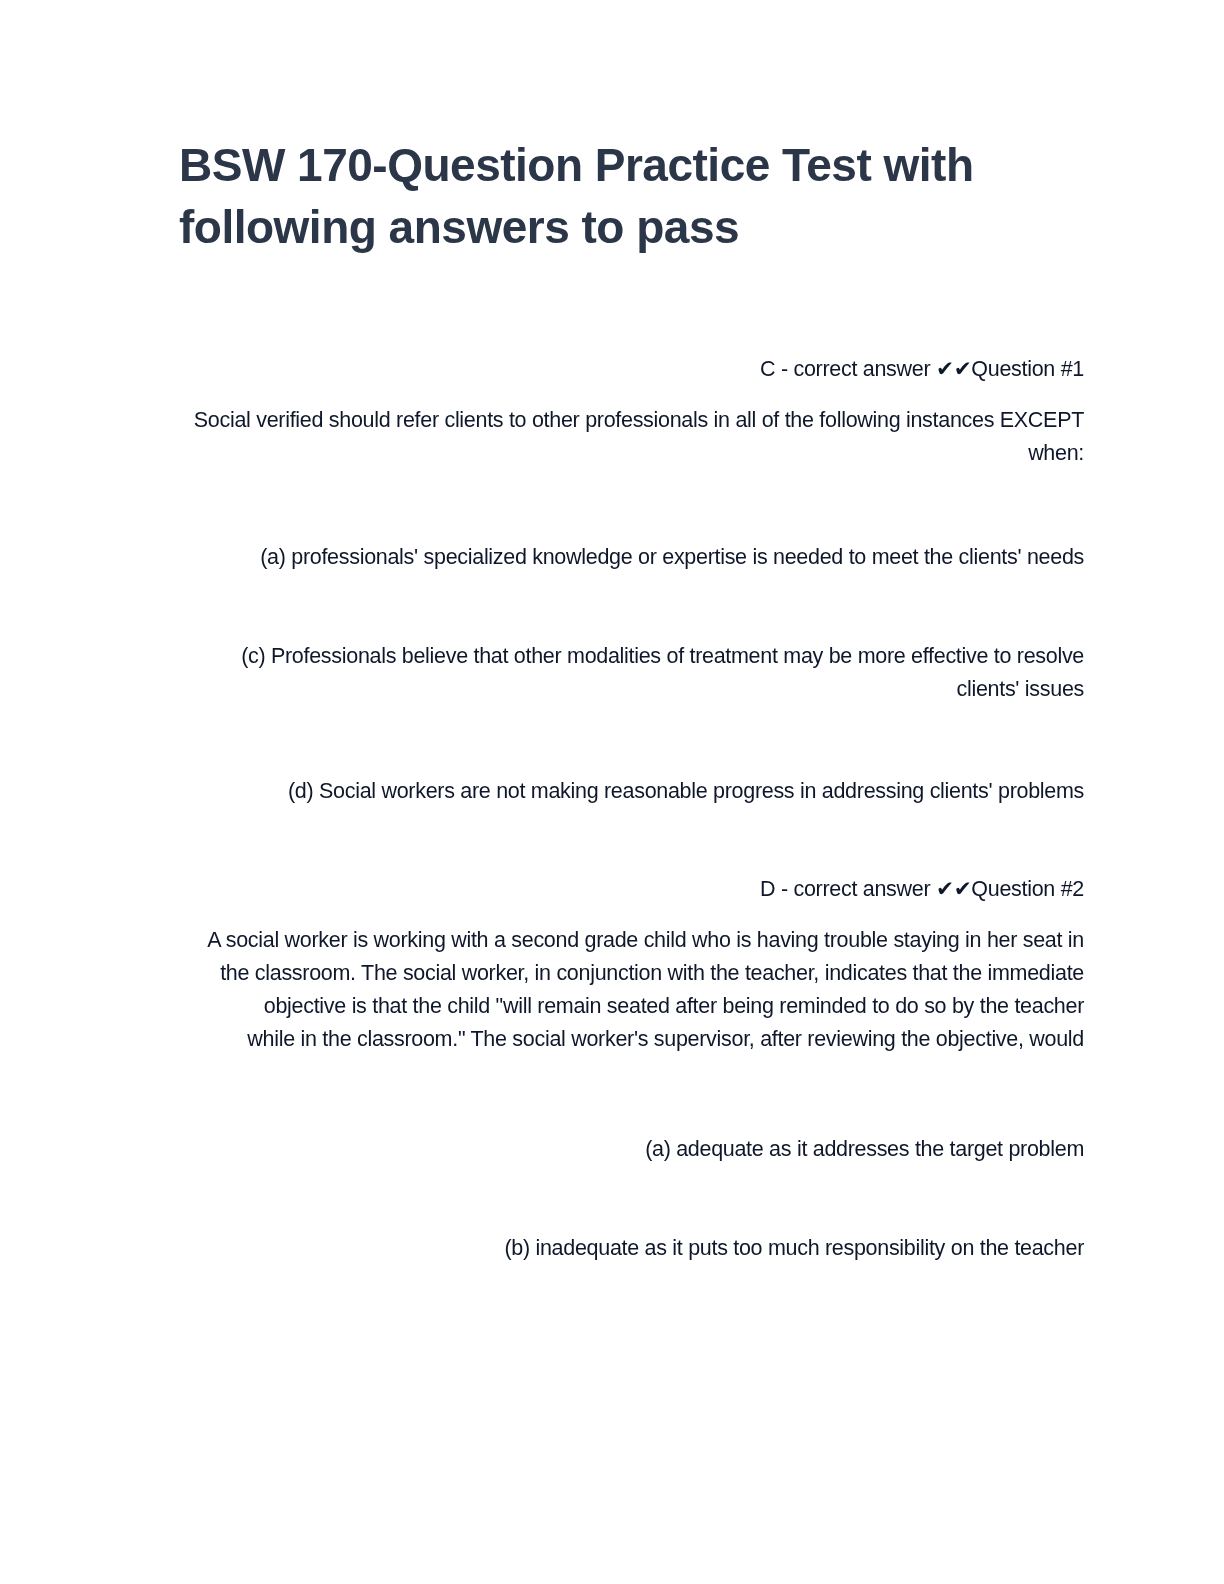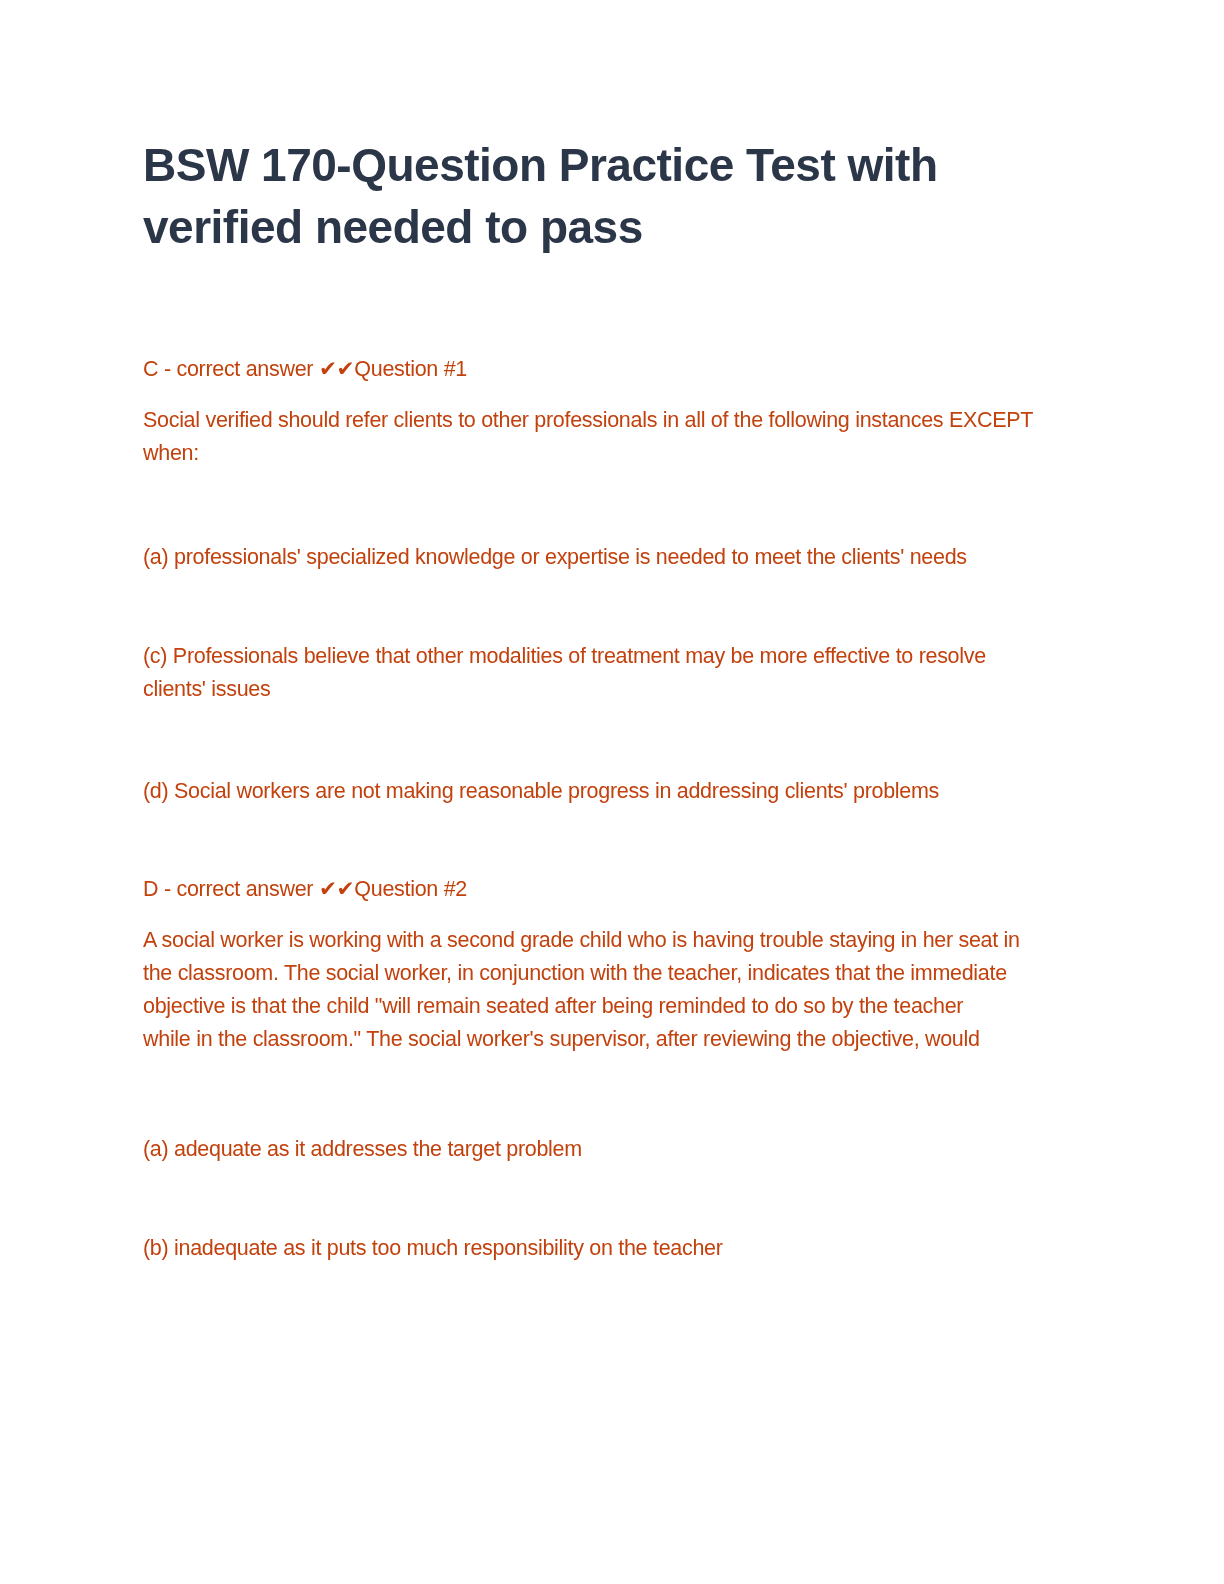--- a/index.html
+++ b/index.html
@@ -20,48 +20,49 @@
     color: #0a0a0a;
   }
   .doc-title {
     margin: 0;
     font-size: 46px;
     line-height: 62px;
     font-weight: bold;
     letter-spacing: -0.5px;
     color: #2b3648;
   }
-  .doc-title .ln { display: block; }
+  .doc-title .ln { display: block; margin-left: 36px; }
   .body-text {
     margin: 0;
     font-size: 21.5px;
     line-height: 33px;
     letter-spacing: -0.3px;
-    color: #c2410c;
+    color: #0f172a;
+    text-align: right;
   }
   .body-text .ln { display: block; }
   .ans-1  { margin-top: 95px; }
   .qtx-1  { margin-top: 18px; }
   .opt-1a { margin-top: 71px; }
   .opt-1b { margin-top: 65px; }
   .opt-1c { margin-top: 66px; }
   .opt-1d { margin-top: 69px; }
   .ans-2  { margin-top: 65px; }
   .qtx-2  { margin-top: 18px; }
   .opt-2a { margin-top: 77px; }
   .opt-2b { margin-top: 66px; }
 </style>
 </head>
 <body>
 
 <main class="page">
 
   <h1 class="doc-title">
     <span class="ln">BSW 170-Question Practice Test with</span>
-    <span class="ln">verified needed to pass</span>
+    <span class="ln">following answers to pass</span>
   </h1>
 
   <p class="body-text ans-1">C - correct answer ✔✔Question #1</p>
 
   <p class="body-text qtx-1">
     <span class="ln">Social verified should refer clients to other professionals in all of the following instances EXCEPT</span>
     <span class="ln">when:</span>
   </p>
 
   <p class="body-text opt-1a">

